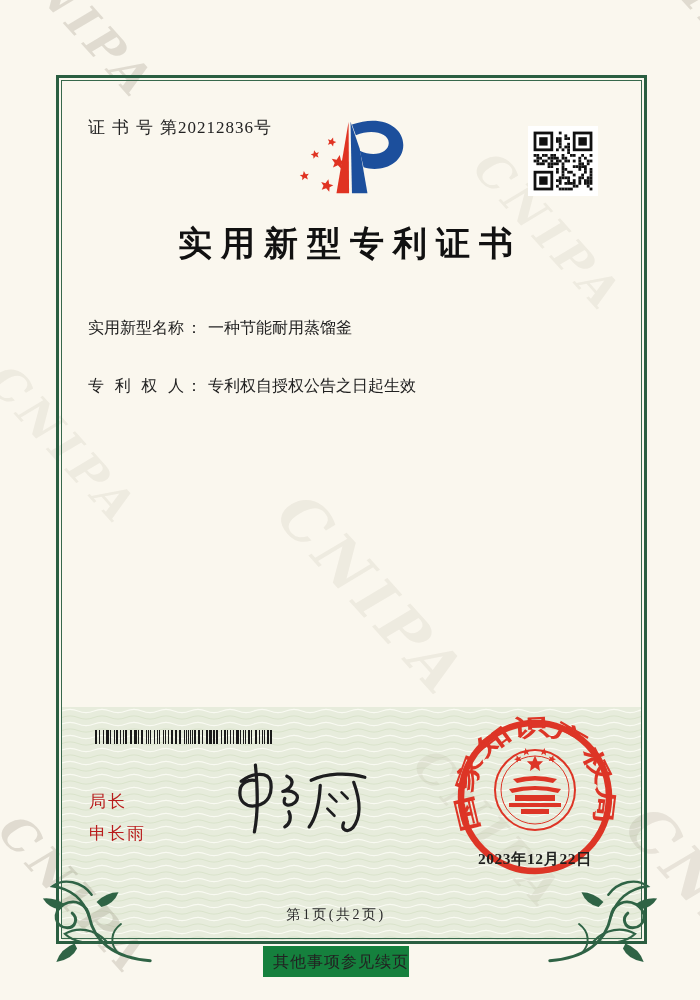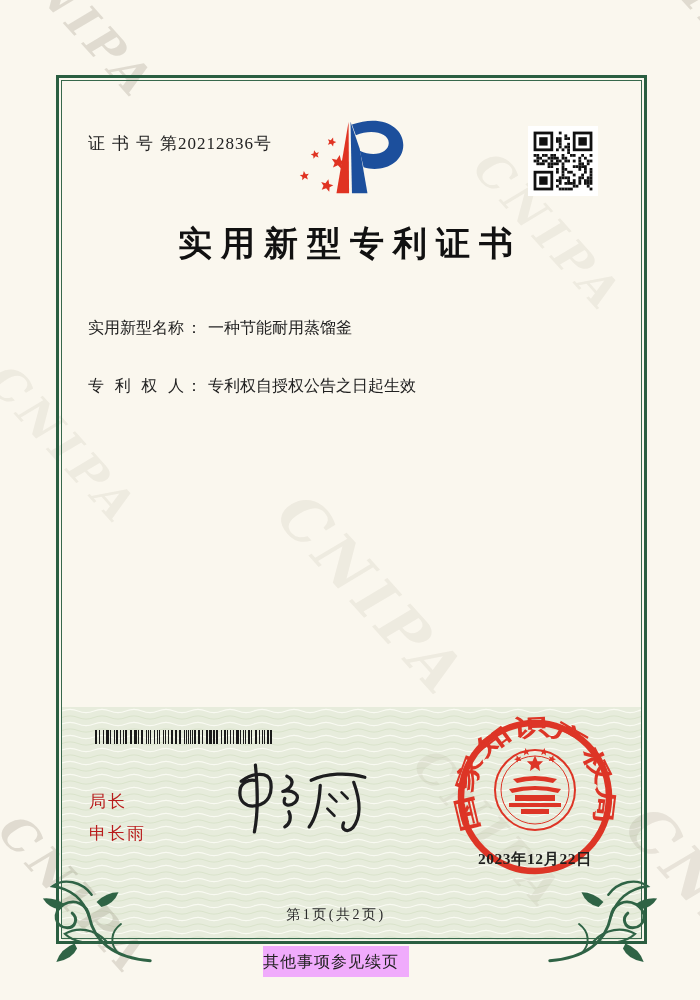--- a/index.html
+++ b/index.html
@@ -18,21 +18,21 @@
   
   .frame-outer{position:absolute;left:56px;top:75px;width:585px;height:863px;
       border:3px solid #2a5e41;z-index:3;pointer-events:none;}
   .frame-inner{position:absolute;left:2px;top:2px;right:2px;bottom:2px;
       border:1px solid #37684c;}
   
   .waveband{position:absolute;left:62px;top:707px;width:579px;height:233px;z-index:1;}
   
   .ornament{position:absolute;z-index:4;}
   
-  .cert-no{position:absolute;left:88px;top:132px;z-index:5;font-size:17px;}
+  .cert-no{position:absolute;left:88px;top:116px;z-index:5;font-size:17px;}
   .cert-no .lbl{letter-spacing:7px;}
   .cert-no .num{letter-spacing:1px;}
   .logo{position:absolute;left:288px;top:112px;z-index:5;}
   .qr-box{position:absolute;left:528px;top:126px;width:70px;height:70px;background:#fff;z-index:5;}
   .title{position:absolute;left:0;top:221px;width:700px;text-align:center;z-index:5;
       font-size:34px;font-weight:bold;letter-spacing:9px;color:#111;}
   
   .fields{position:absolute;left:88px;top:282px;width:540px;z-index:5;font-size:16px;}
   .frow{height:25px;line-height:25px;margin-bottom:17px;white-space:nowrap;margin-top:33px;}
   .flabel{display:inline-block;width:96px;text-align:justify;text-align-last:justify;vertical-align:top;}
@@ -44,22 +44,22 @@
       color:#303030;text-align:justify;}
   
   .barcode{position:absolute;left:95px;top:730px;z-index:5;}
   .signer{position:absolute;left:89px;top:786px;z-index:5;
       font-family:"Liberation Sans",sans-serif;font-size:17px;color:#b91c1c;}
   .signer div{height:32px;line-height:32px;letter-spacing:2px;}
   .signature{position:absolute;left:224px;top:758px;z-index:5;}
   .seal{position:absolute;left:447px;top:708px;z-index:6;opacity:.94;}
   .page-num{position:absolute;left:0;top:906px;width:700px;text-align:center;z-index:5;
       font-size:14px;letter-spacing:2.5px;transform:translateX(-14px);color:#2a2a2a;}
-  .note-patch{position:absolute;left:263px;top:946px;width:146px;height:31px;background:#f0abfc;
-      z-index:5;text-align:left;line-height:31px;font-size:16px;letter-spacing:1px;color:#222;}
+  .note-patch{position:absolute;left:263px;top:946px;width:146px;height:31px;background:#15803d;
+      z-index:5;text-align:right;line-height:31px;font-size:16px;letter-spacing:1px;color:#222;}
 </style>
 </head>
 <body>
 
 <div class="wm" style="left:-18px;top:-8px;">CNIPA</div>
 <div class="wm" style="left:598px;top:-34px;">CNIPA</div>
 <div class="wm faint" style="left:450px;top:205px;">CNIPA</div>
 <div class="wm faint" style="left:-35px;top:418px;">CNIPA</div>
 <div class="wm big faint" style="left:248px;top:560px;">CNIPA</div>
 <div class="wm" style="left:-25px;top:868px;">CNIPA</div>

